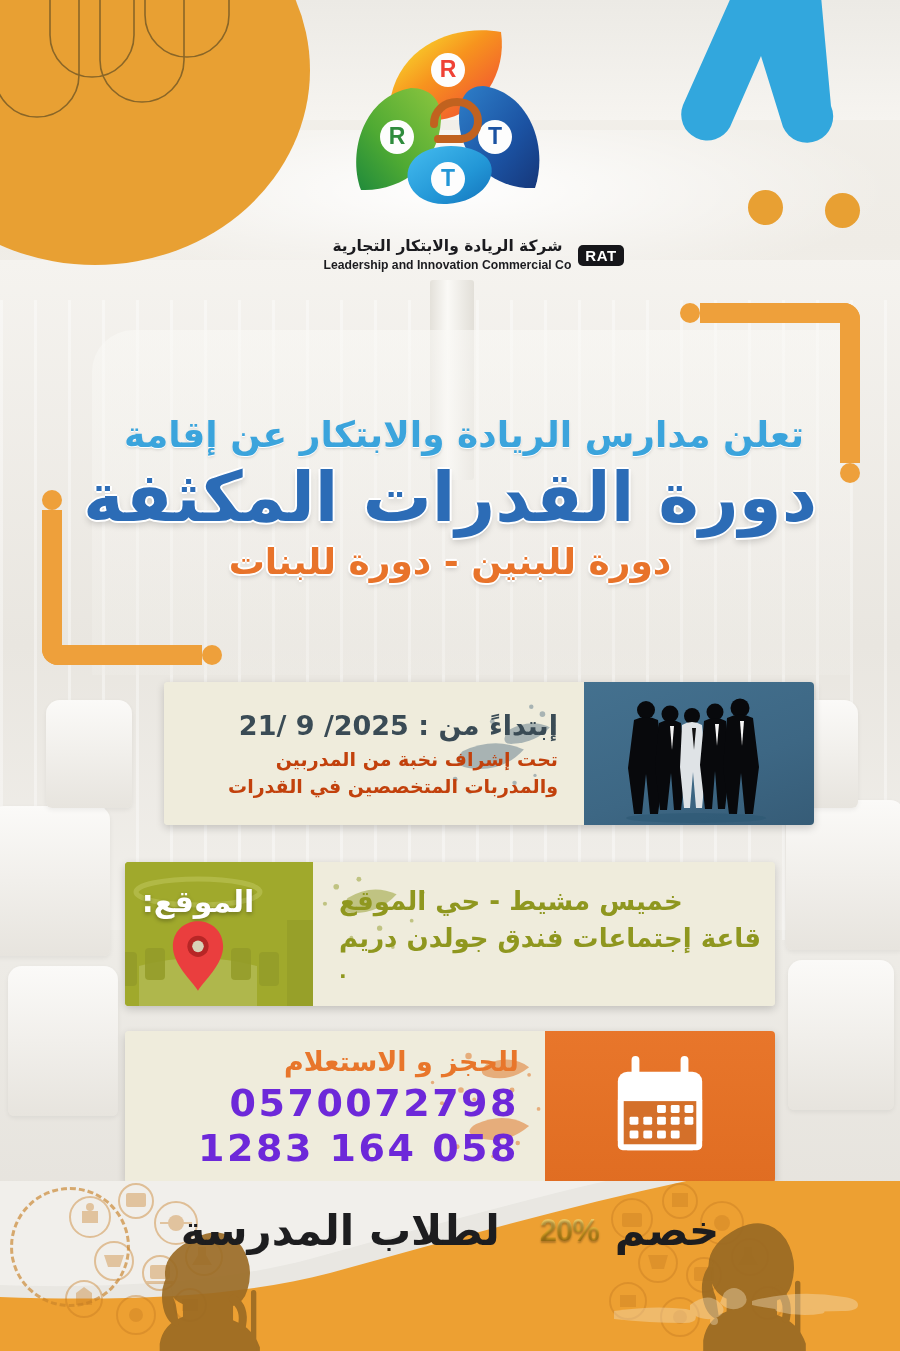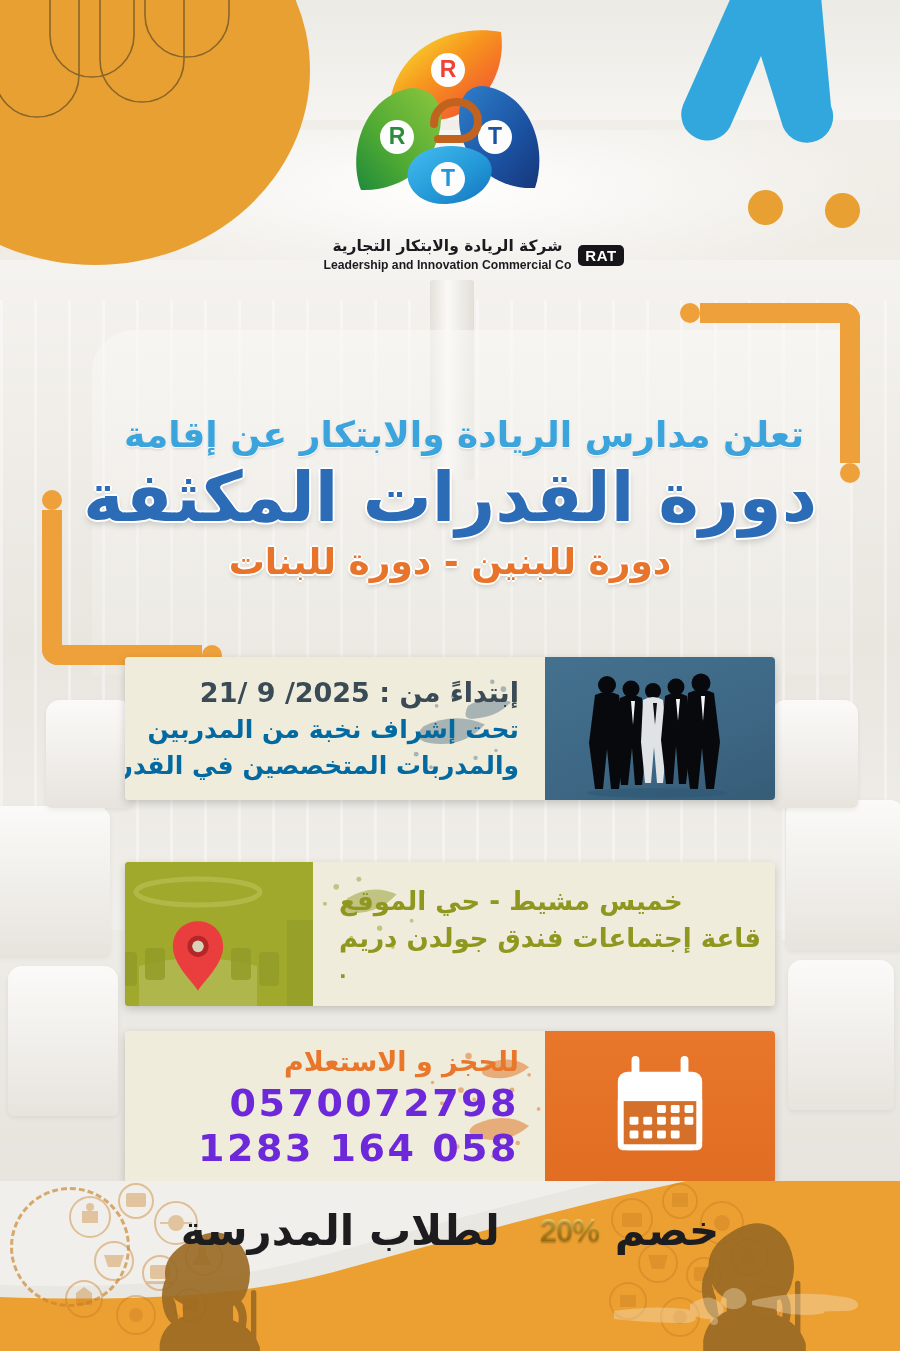--- a/index.html
+++ b/index.html
@@ -70,37 +70,37 @@
   .h-main{margin-top:6px;font-size:69px;font-weight:700;color:#2C6CB6;line-height:1.05;
     letter-spacing:-1px;
     text-shadow:-2px 0 0 #fff,2px 0 0 #fff,0 -2px 0 #fff,0 2px 0 #fff,0 4px 7px rgba(0,0,0,.18);}
   .h-sub{margin-top:8px;font-size:36px;font-weight:700;color:#E8732A;
     text-shadow:-2px 0 0 #fff,2px 0 0 #fff,0 -2px 0 #fff,0 2px 0 #fff,0 3px 5px rgba(0,0,0,.18);}
 
   
   .card{position:absolute;left:125px;width:650px;display:flex;overflow:hidden;
     border-radius:4px;box-shadow:0 3px 9px rgba(0,0,0,.18);
     background:#efeddd;}
-  .card-1{top:657px;height:143px;}
+  .card-1{top:682px;height:143px;margin-left:39px;}
   .card-2{top:862px;height:144px;}
   .card-3{top:1031px;height:152px;}
 
   .side{position:relative;flex:0 0 230px;overflow:hidden;}
   .side-people{background:linear-gradient(160deg,#44718f,#3d6784 60%,#365c77);}
   .side-place{background:linear-gradient(150deg,#aeb531,#9ca52b);}
   .side-cal{background:linear-gradient(180deg,#e8762b,#e06d22);}
 
   .body{position:relative;flex:1;display:flex;flex-direction:column;
     align-items:flex-start;justify-content:center;padding:8px 26px 8px 10px;
     background:#efecdc;}
   .body.right-pad{padding:8px 22px 8px 14px;}
   .splat{position:absolute;pointer-events:none;opacity:.55;}
   .line{position:relative;z-index:2;white-space:nowrap;font-weight:700;line-height:1.42;}
   .l-date{font-size:27px;color:#3a4b55;letter-spacing:1px;}
-  .l-teal{font-size:25px;color:#0369a1;}
+  .l-teal{font-size:19px;color:#c2410c;}
   .l-olive{font-size:26px;color:#8f971f;}
   .l-orange-lbl{font-size:27px;color:#e8762b;}
   .l-phone{font-size:38px;color:#6d28d9;letter-spacing:2.5px;line-height:1.18;}
 
   .place-label{position:absolute;top:22px;left:0;right:0;text-align:center;
     color:#ffffff;font-size:30px;font-weight:700;z-index:3;
     text-shadow:0 2px 4px rgba(0,0,0,.3);}
   .pin{position:absolute;left:50%;top:56px;transform:translateX(-50%);z-index:3;}
   .cal-ico{position:absolute;left:50%;top:50%;transform:translate(-50%,-50%);}
 
@@ -309,20 +309,21 @@
         <rect x="204" y="58" width="26" height="86" fill="#8d9527" opacity=".7"></rect>
         <path d="M56 104 q59 -16 118 0 l0 40 -118 0Z" fill="#c3ca72" opacity=".85"></path>
         <g fill="#8d9527" opacity=".85">
           <rect x="34" y="90" width="20" height="34" rx="4"></rect>
             <rect x="62" y="86" width="20" height="32" rx="4"></rect>
           <rect x="148" y="86" width="20" height="32" rx="4"></rect>
             <rect x="176" y="90" width="20" height="34" rx="4"></rect>
         </g>
         <rect width="230" height="144" fill="#9ca52b" opacity=".45"></rect>
       </svg>
+      <div class="place-label">الموقع:</div>
       <svg class="pin" viewBox="0 0 60 78" width="58" height="76">
         <path d="M30 3 C15 3 4 14 4 29 c0 19 20 36 26 46 c6 -10 26 -27 26 -46 C56 14 45 3 30 3Z" fill="#ea3e3e"></path>
         <circle cx="30" cy="29" r="11" fill="#b72626"></circle>
         <circle cx="30" cy="29" r="6" fill="#d9d2b8"></circle>
       </svg>
     </div>
   </div>
 
   <div class="card card-3">
     <div class="side side-cal">

